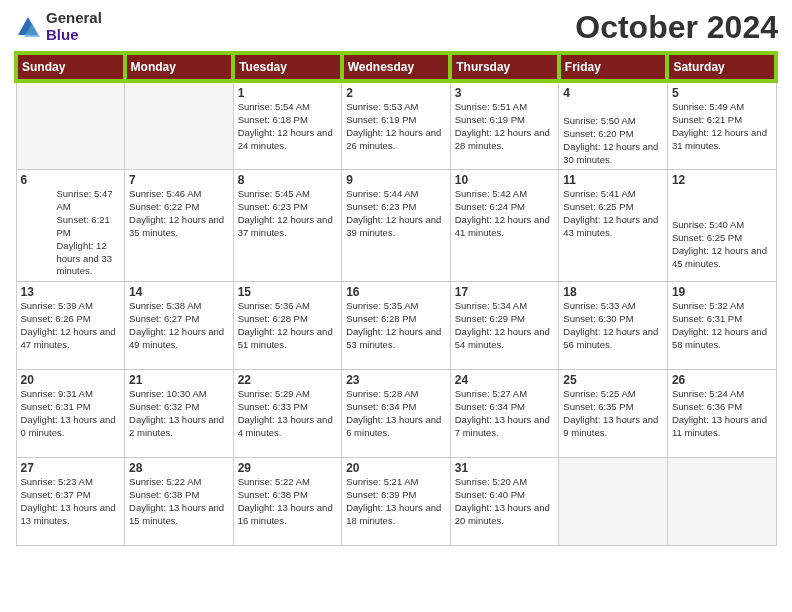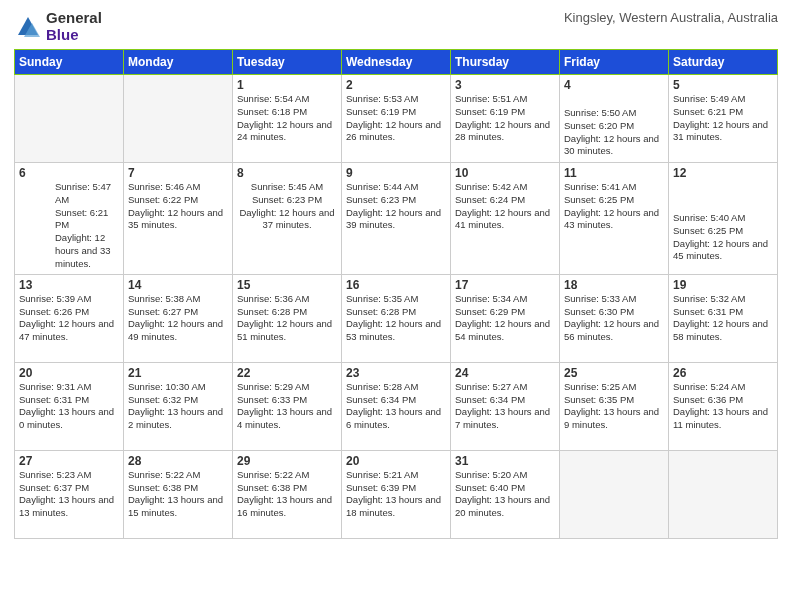--- a/index.html
+++ b/index.html
@@ -60,26 +60,26 @@
     .subtitle {
       font-size: 13px;
       color: #555;
     }
     .calendar {
       width: 100%;
       border-collapse: collapse;
       flex: 1;
     }
     .calendar thead tr th {
-      background: #1d4ed8;
+      background: #7f1d1d;
       color: #fff;
       font-size: 12px;
       font-weight: bold;
       padding: 5px 4px;
-      border: 1px solid #84cc16;
+      border: 4px solid #84cc16;
       text-align: left;
     }
     .calendar tbody tr td {
       vertical-align: top;
       border: 1px solid #ccc;
       padding: 3px 4px;
       font-size: 9.5px;
       color: #333;
       width: calc(100%/7);
       height: 88px;
@@ -111,21 +111,21 @@
         <rect x="0" y="0" width="28" height="28" fill="white"></rect>
         <polygon points="14,4 24,22 4,22" fill="#2a6db5"></polygon>
         <polygon points="18,10 26,24 10,24" fill="#5a9fd4" opacity="0.7"></polygon>
       </svg>
       <div class="logo-text">
         <span class="logo-general">General</span>
         <span class="logo-blue">Blue</span>
       </div>
     </div>
     <div class="title-block">
-      <div class="subtitle">Kingsley, Western Australia, Australia</div>
+      <div class="main-title">October 2024</div>
     </div>
   </div>
 
   <table class="calendar">
     <thead>
       <tr>
       <th>Sunday</th>
           <th>Monday</th>
           <th>Tuesday</th>
           <th>Wednesday</th>
@@ -177,21 +177,21 @@
 Daylight: 12 hours and 33 minutes.</div>
           </td>
           <td>
             <span class="day-num">7</span>
             <div class="day-info" style="white-space: pre-line;">Sunrise: 5:46 AM
 Sunset: 6:22 PM
 Daylight: 12 hours and 35 minutes.</div>
           </td>
           <td>
             <span class="day-num">8</span>
-            <div class="day-info" style="white-space: pre-line; text-align: center;">Sunrise: 5:45 AM
+            <div class="day-info" style="white-space: pre-line;">Sunrise: 5:45 AM
 Sunset: 6:23 PM
 Daylight: 12 hours and 37 minutes.</div>
           </td>
           <td>
             <span class="day-num">9</span>
             <div class="day-info" style="white-space: pre-line;">Sunrise: 5:44 AM
 Sunset: 6:23 PM
 Daylight: 12 hours and 39 minutes.</div>
           </td>
           <td>

